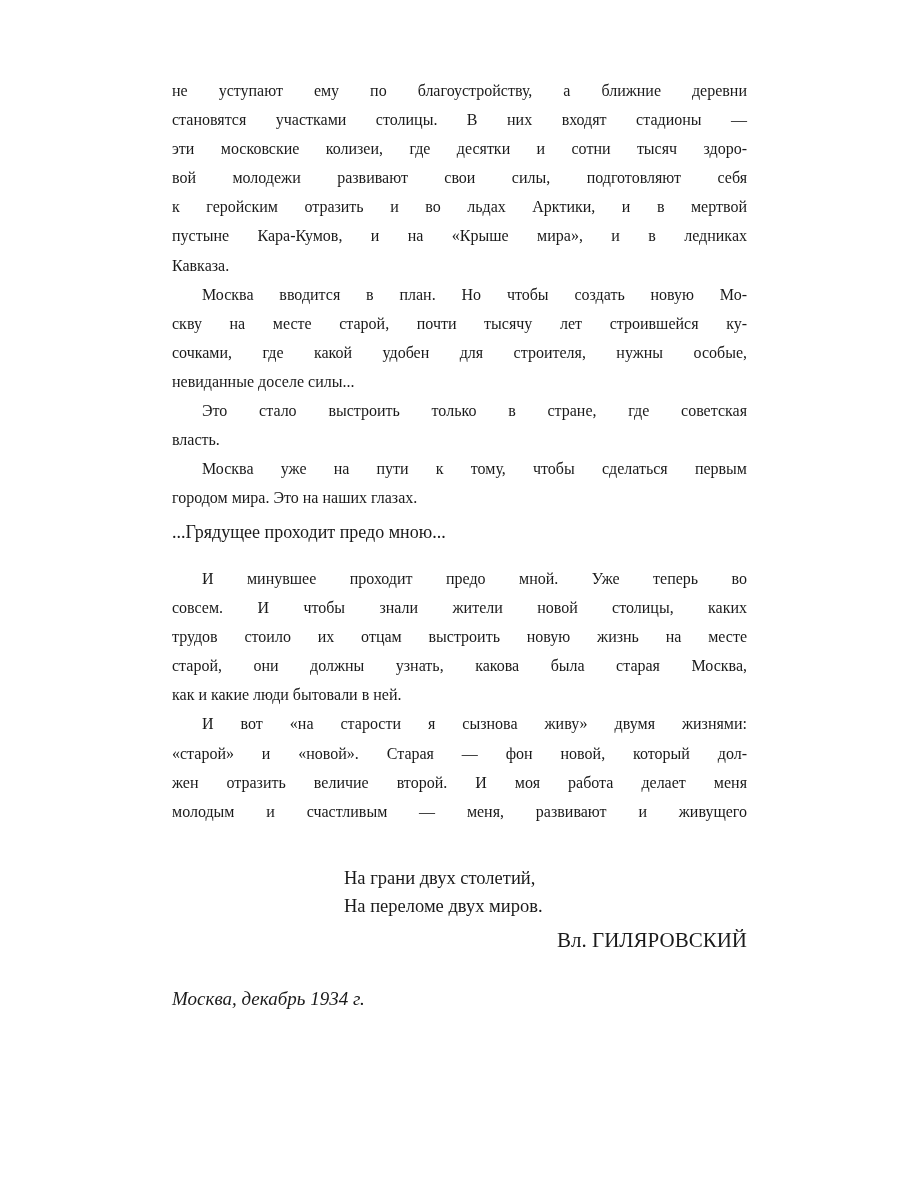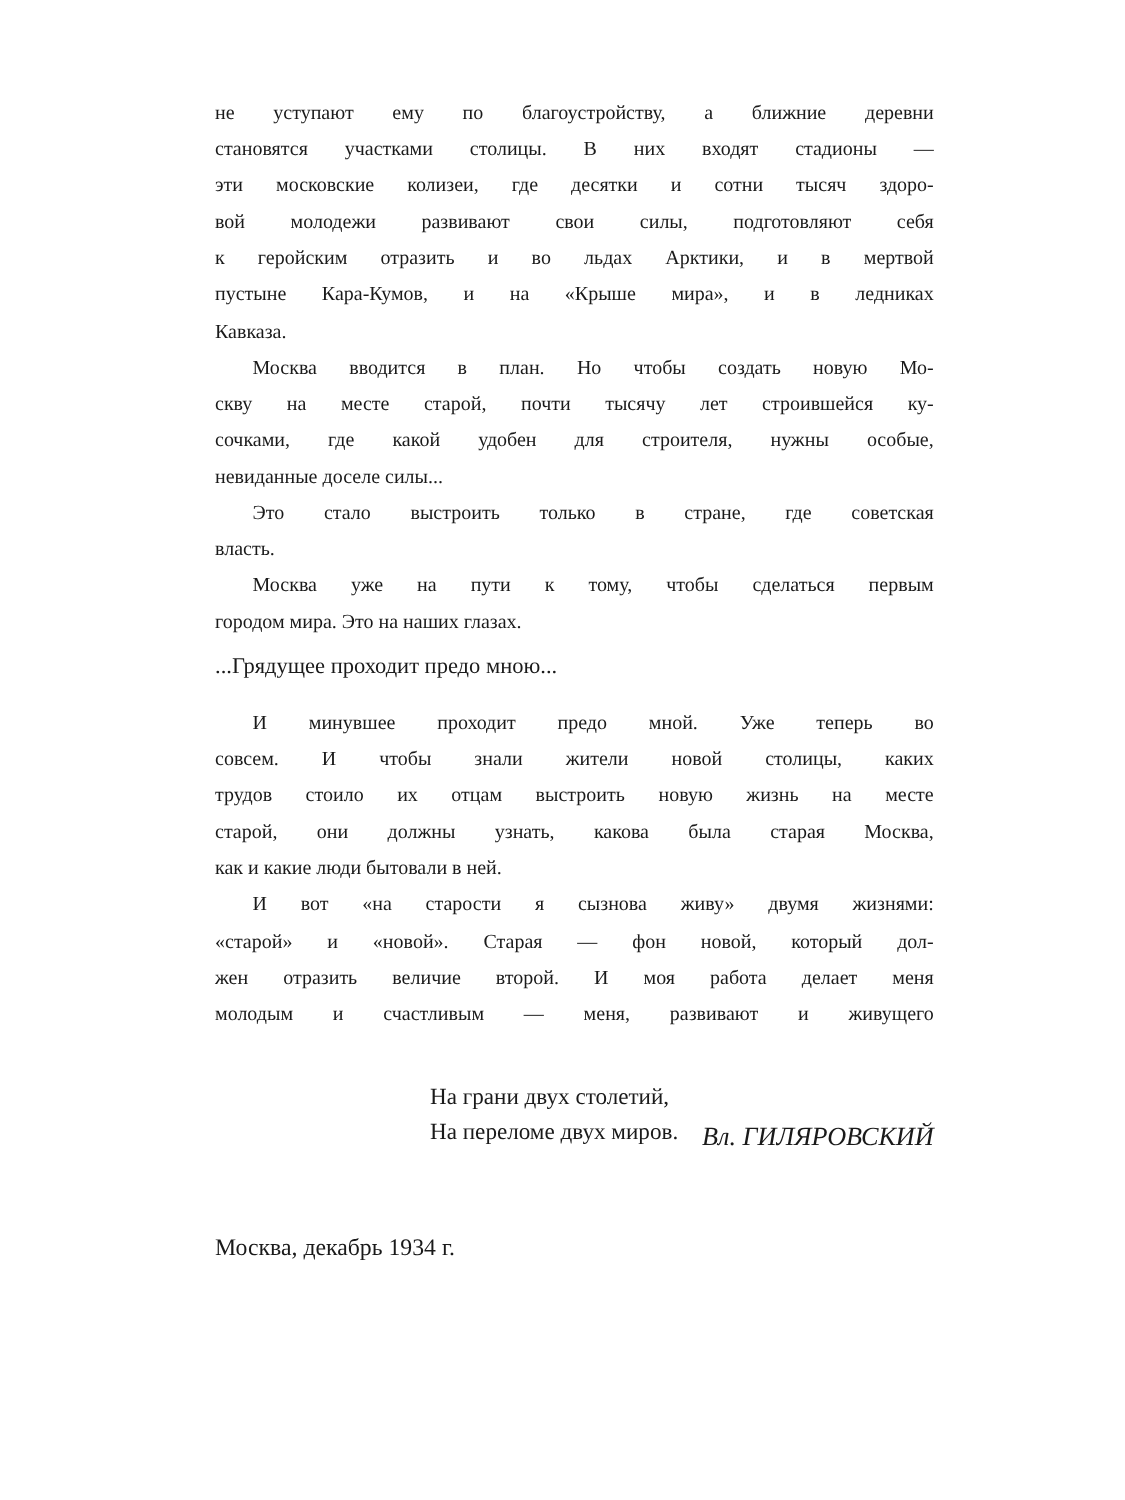--- a/index.html
+++ b/index.html
@@ -8,22 +8,22 @@
     .page { position: absolute; left: 172px; top: 76px; width: 575px; }
     .line { display: block; height: 29.1px; line-height: 29.1px; font-size: 16px;
             white-space: nowrap; text-align: justify; text-align-last: justify; }
     .line.last { text-align-last: left; }
     .line.indent { padding-left: 30px; }
     .epigraph { position: absolute; left: 0; width: 575px; text-align: left;
                 font-size: 18px; top: 446px; }
     .block2 { position: absolute; left: 0; top: 488px; width: 575px; }
     .verse { position: absolute; left: 172px; top: 788px; font-size: 18.5px; line-height: 28px; }
     .verse span { display: block; }
-    .signature { position: absolute; right: 0; top: 821px; font-style: italic; font-size: 21px; }
-    .dateline { position: absolute; left: 0; top: 912px; font-size: 19px; }
+    .signature { position: absolute; right: 0; top: 852px; font-size: 21px; }
+    .dateline { position: absolute; left: 0; top: 912px; font-style: italic; font-size: 19px; }
   </style>
 </head>
 <body>
 
 <div class="page">
   <div id="block1">
       <span class="line">не уступают ему по благоустройству, а ближние деревни</span>
       <span class="line">становятся участками столицы. В них входят стадионы —</span>
       <span class="line">эти московские колизеи, где десятки и сотни тысяч здоро-</span>
       <span class="line">вой молодежи развивают свои силы, подготовляют себя</span>

